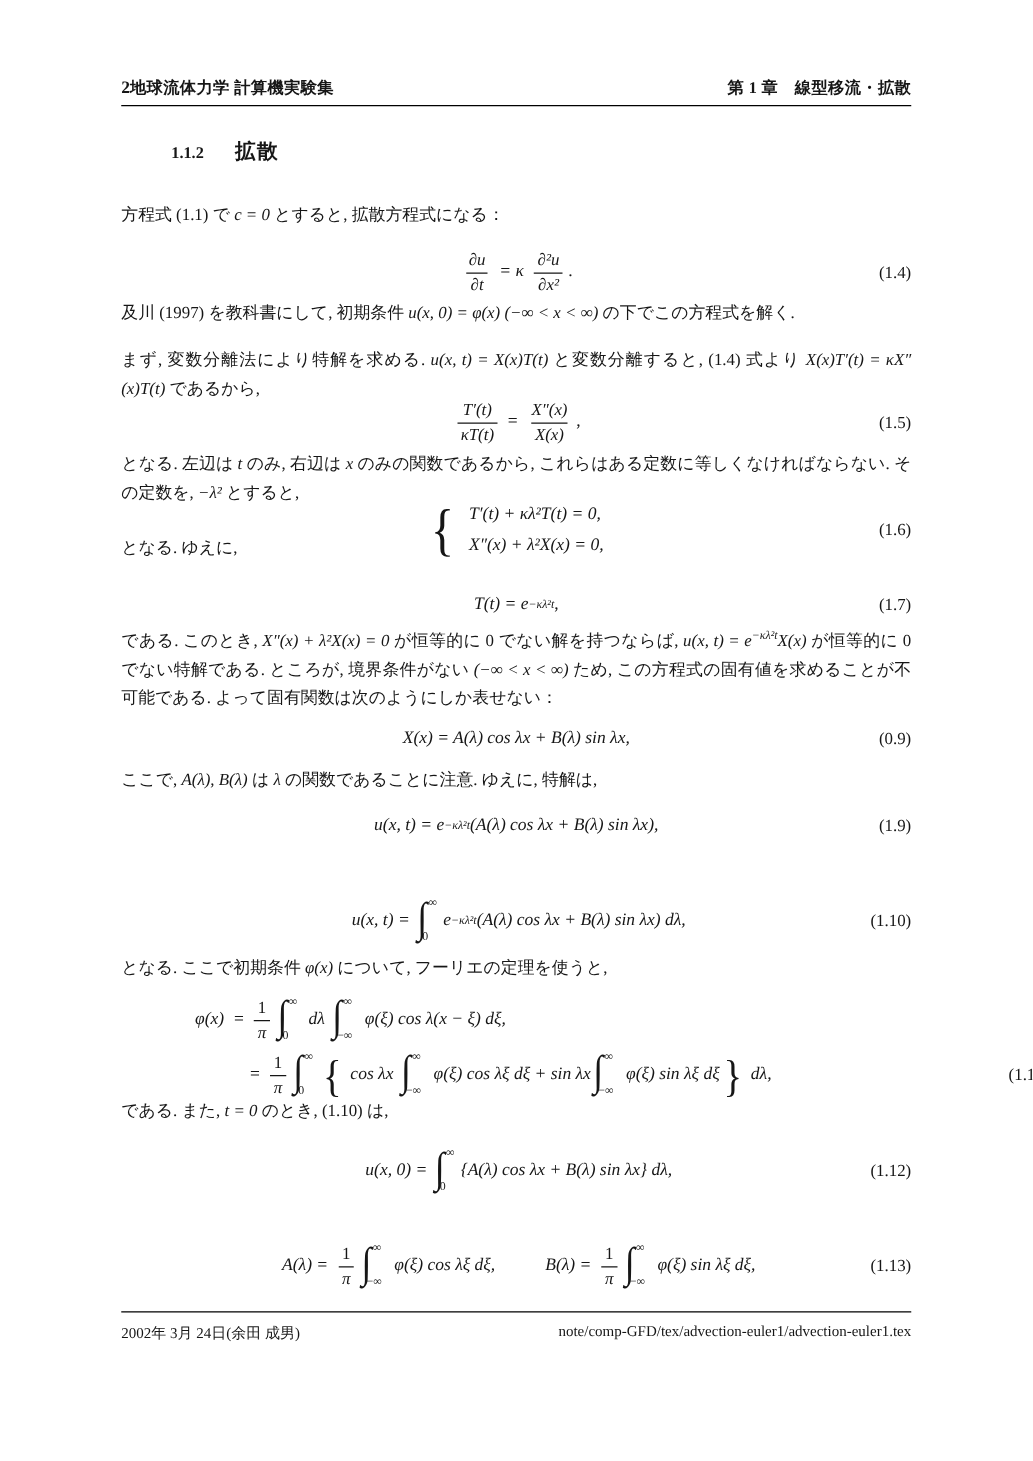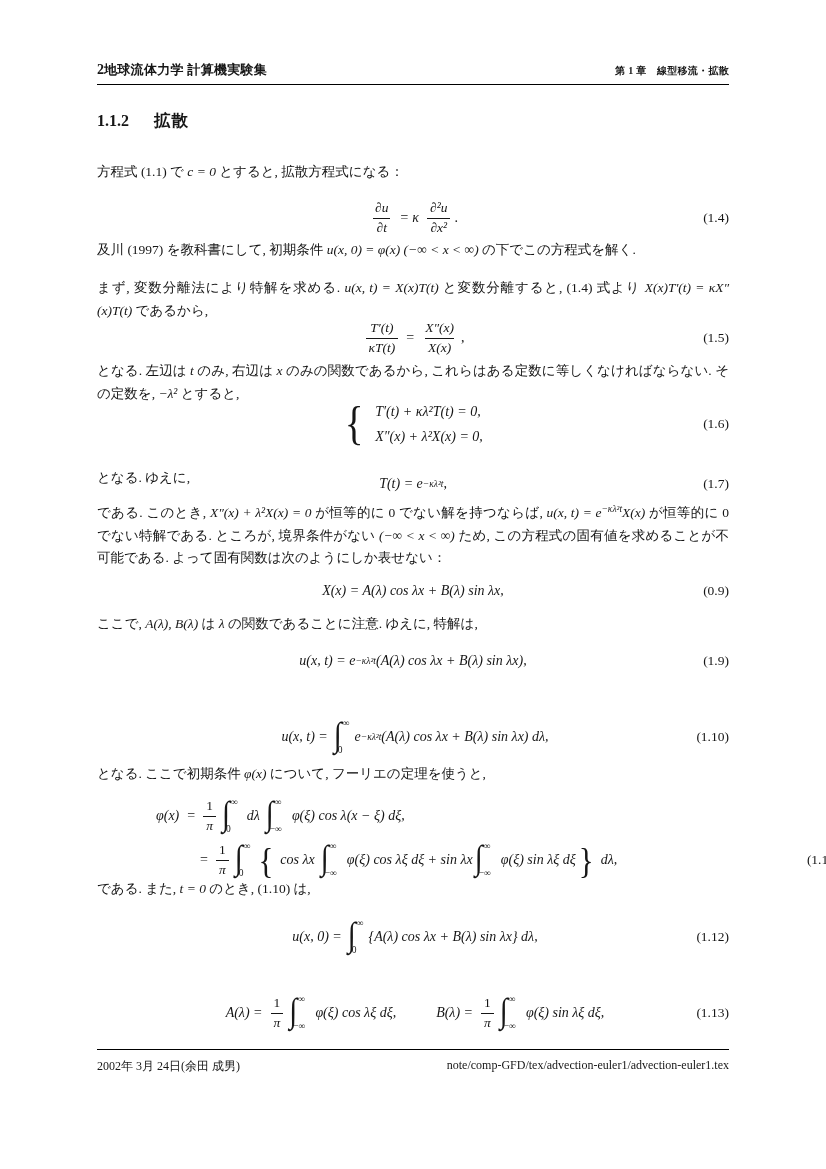--- a/index.html
+++ b/index.html
@@ -4,26 +4,26 @@
 <style>
   html,body{margin:0;padding:0;background:#ffffff;}
   .page{position:relative;width:826px;height:1169px;background:#fff;overflow:hidden;
         font-family:"Liberation Serif","DejaVu Serif",serif;color:#161616;}
   .blk{position:absolute;left:97px;width:632px;}
 
   
   .hrow{display:flex;align-items:baseline;font-weight:bold;}
   .pgnum{font-size:14px;}
   .htitle{font-size:13px;letter-spacing:.3px;}
-  .htitle-r{margin-left:auto;font-size:10px;letter-spacing:.3px;}
+  .htitle-r{margin-left:auto;font-size:13px;letter-spacing:.3px;}
   .hrule{border-bottom:1.5px solid #000;margin-top:5px;}
 
   
   .sechead{display:flex;align-items:baseline;font-weight:bold;}
-  .secnum{font-size:16px;}
+  .secnum{font-size:13px;margin-left:40px;}
   .sectitle{font-size:16.5px;margin-left:25px;letter-spacing:1px;}
 
   
   .para{font-size:13.5px;line-height:22.5px;text-align:justify;margin:0;}
   .nowrap{white-space:nowrap;text-align:left;}
   .m{font-style:italic;}
   .b{font-weight:normal;font-style:normal;}
   .isup{font-size:9.5px;vertical-align:5.5px;line-height:0;font-style:italic;}
 
   
@@ -111,21 +111,21 @@
 
   <div class="eq blk" style="top:400px;height:48px">
     <span class="cbrace">{</span>
     <span class="clines">
         <span class="m">T′(t) + κλ²T(t) = 0,</span>
         <span class="m">X″(x) + λ²X(x) = 0,</span>
       </span>
     <span class="tag">(1.6)</span>
   </div>
 
-  <p class="para blk nowrap" style="top:467px"><span>となる. ゆえに,</span></p>
+  <p class="para blk nowrap" style="top:427px"><span>となる. ゆえに,</span></p>
 
   <div class="eq blk" style="top:470px;height:28px">
     <span class="m">T(t) = e</span>
       <span class="isup">−κλ²t</span>
       <span>,</span>
     <span class="tag">(1.7)</span>
   </div>
 
   <p class="para blk" style="top:502px"><span>である. このとき, </span><span class="m">X″(x) + λ²X(x) = 0</span><span> が恒等的に 0 でない解を持つならば, </span><span class="m">u(x, t) = e</span><span class="isup">−κλ²t</span><span class="m">X(x)</span><span> が恒等的に 0 でない特解である. ところが, 境界条件がない </span><span class="m">(−∞ &lt; x &lt; ∞)</span><span> ため, この方程式の固有値を求めることが不可能である. よって固有関数は次のようにしか表せない：</span></p>
 

